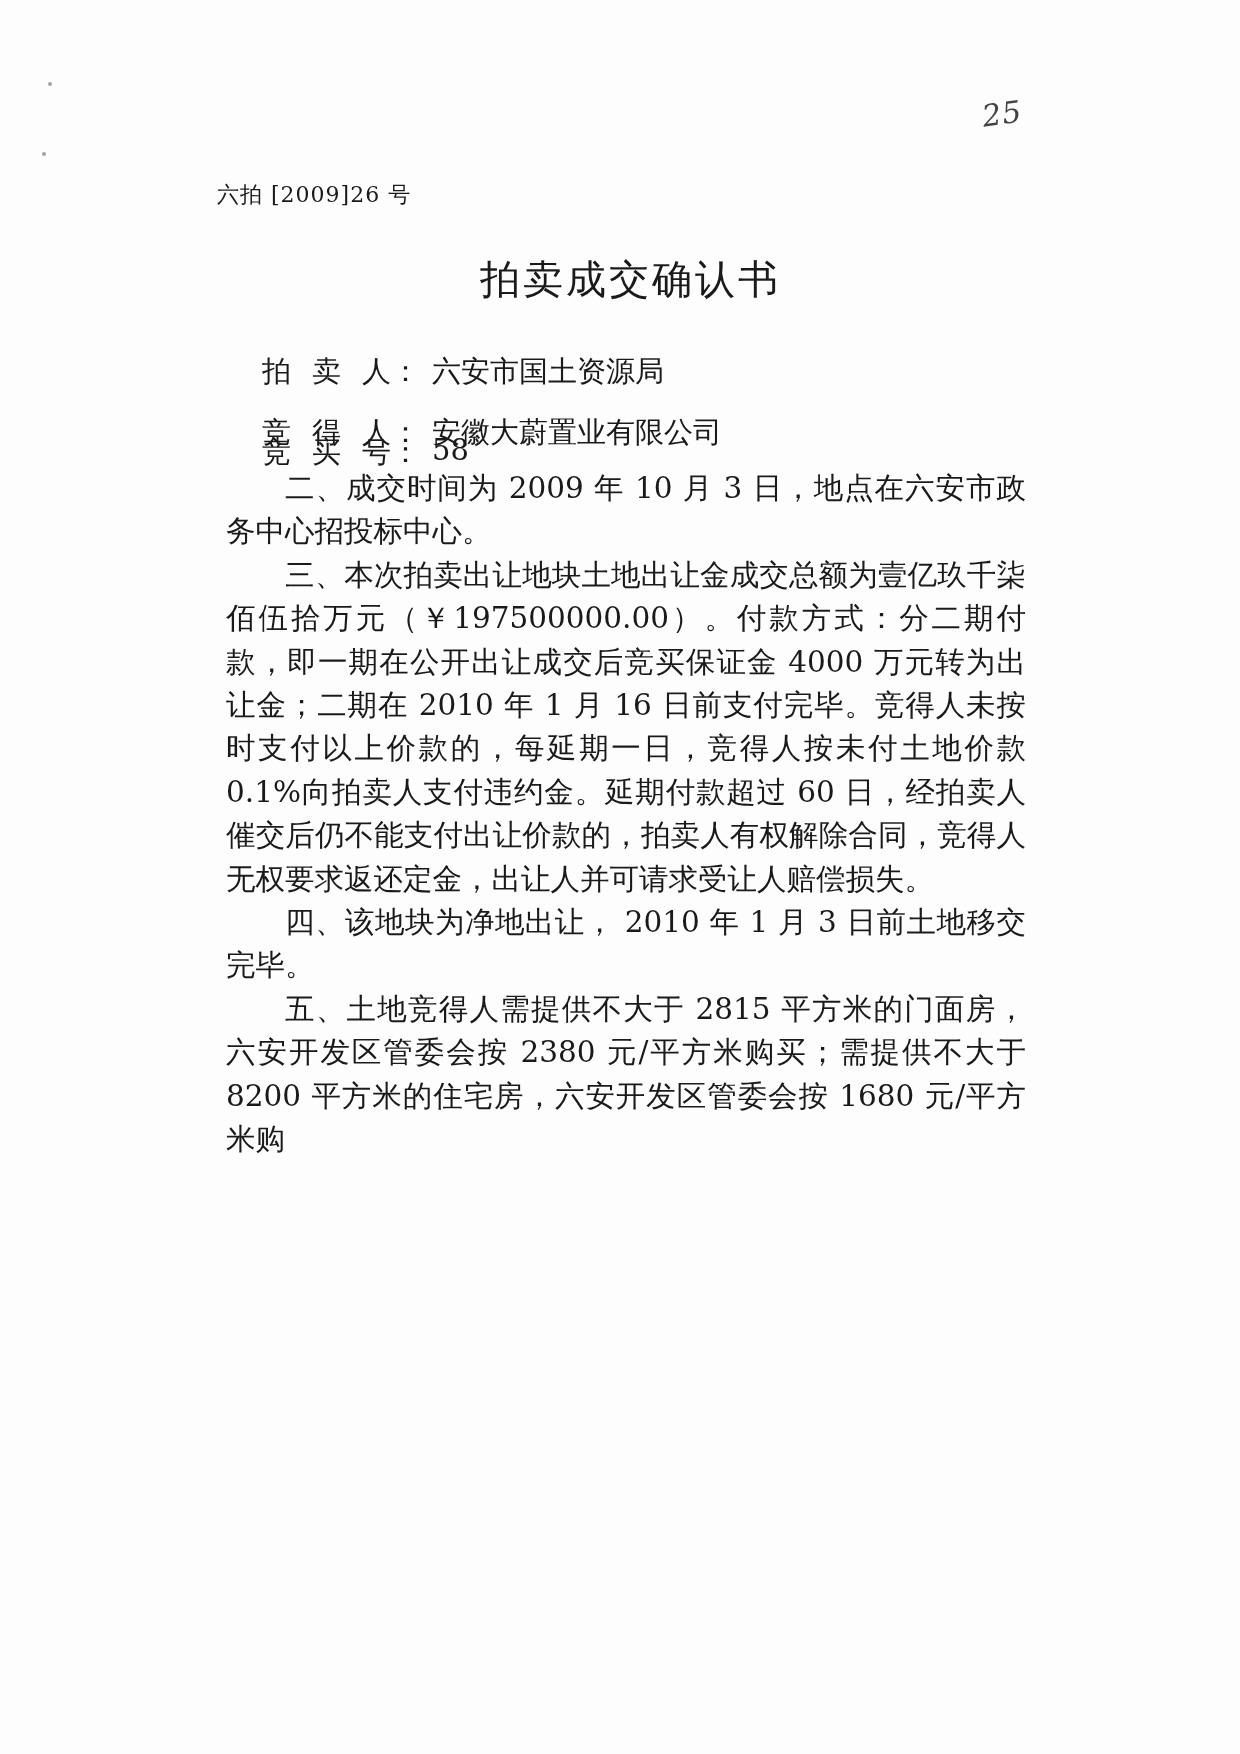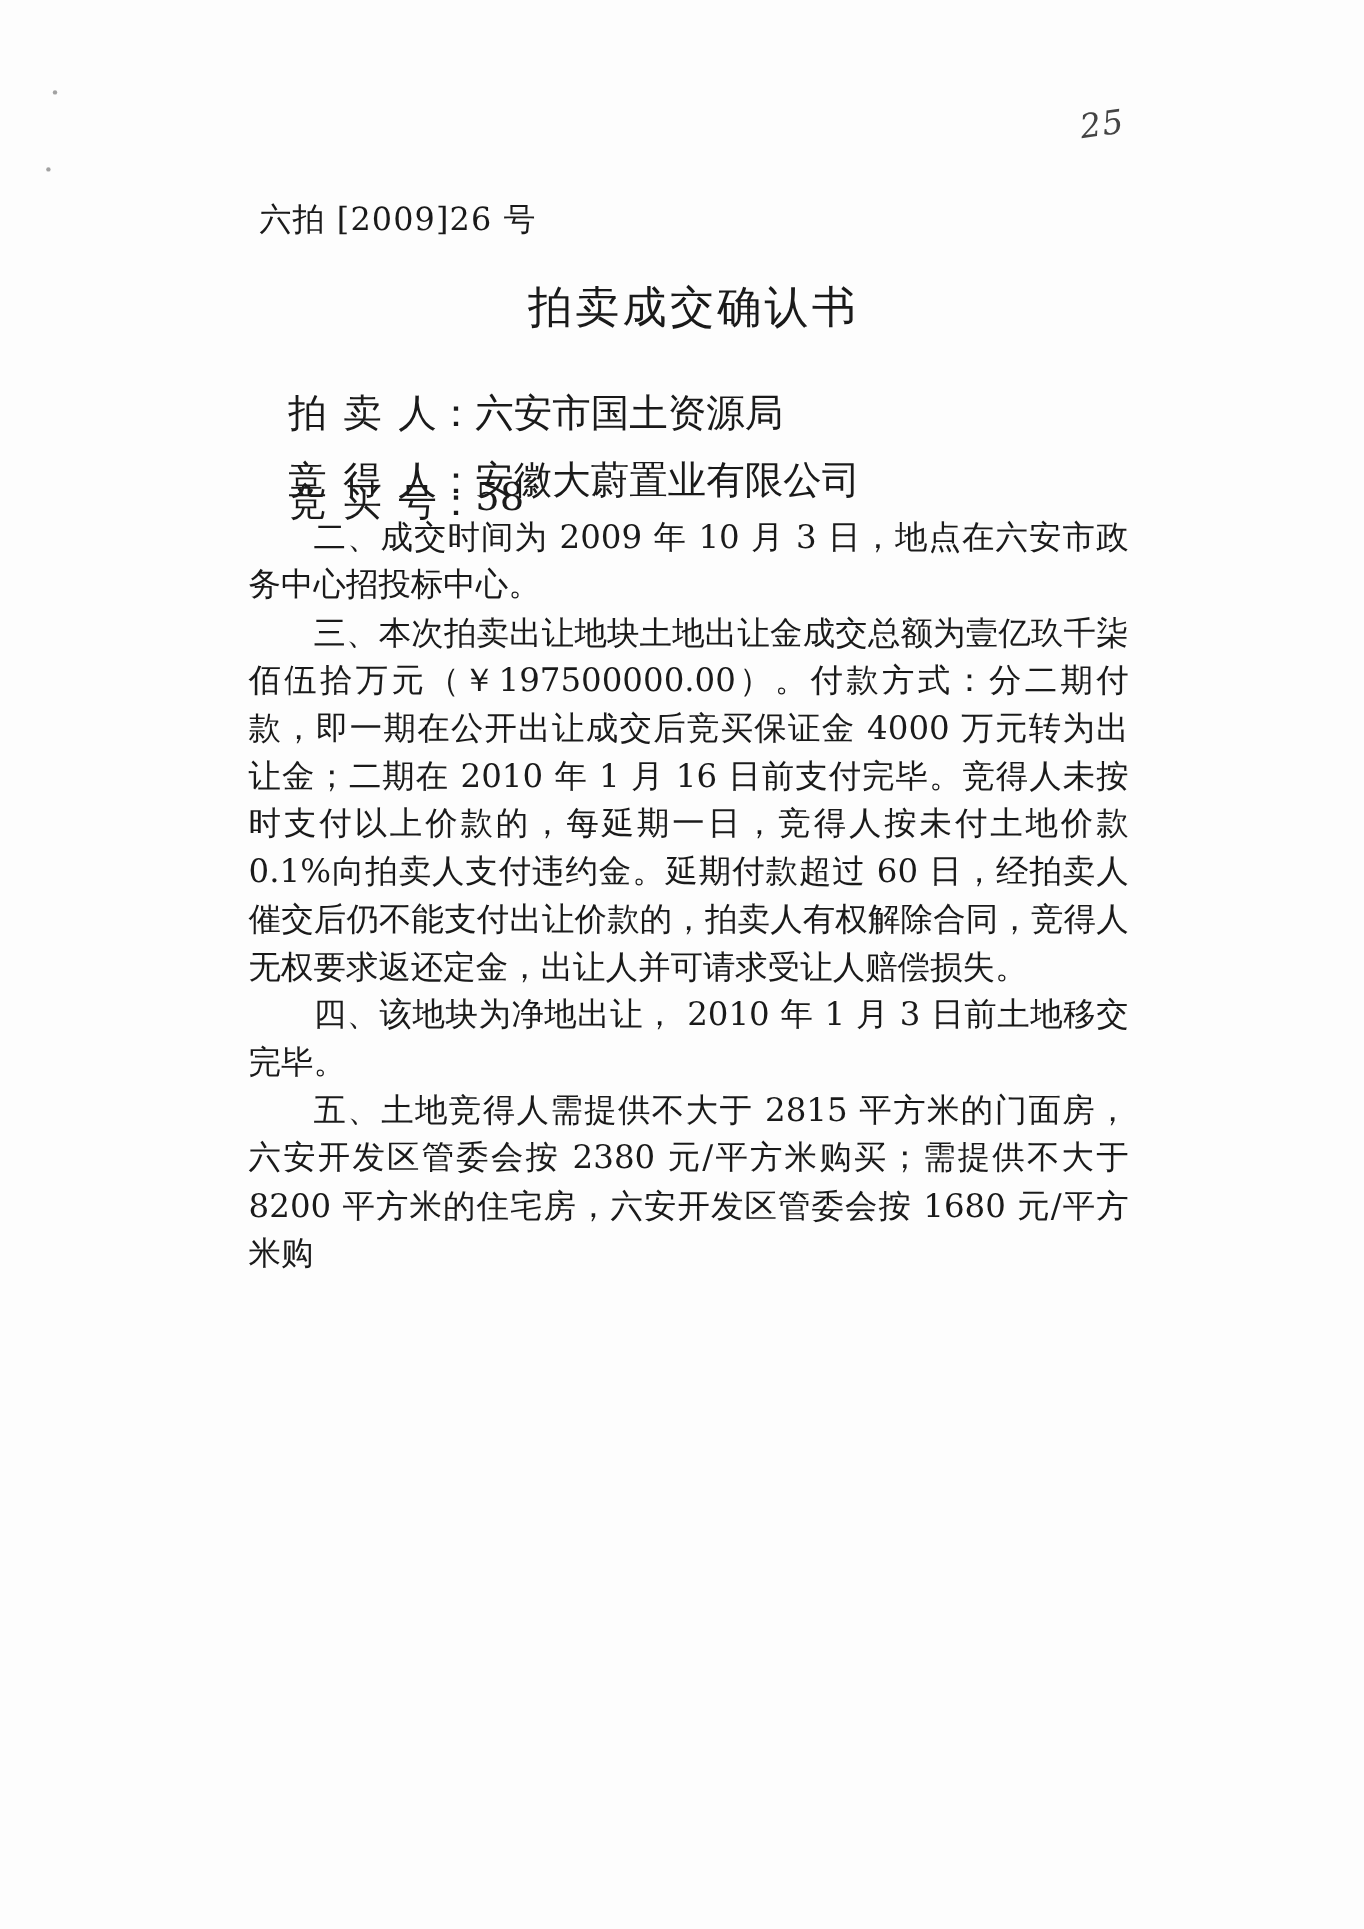--- a/index.html
+++ b/index.html
@@ -35,41 +35,41 @@
     top: 96px;
     font-family: "DejaVu Serif", serif;
     font-style: italic;
     font-size: 30px;
     color: #444;
     transform: rotate(-8deg);
     letter-spacing: 1px;
   }
   .ref-number {
     position: absolute;
-    left: 236px;
+    left: 217px;
     top: 180px;
-    font-size: 29px;
+    font-size: 22px;
     letter-spacing: 1px;
     white-space: nowrap;
   }
   .doc-title {
     position: absolute;
     left: 0;
     width: 1240px;
     top: 252px;
     text-align: center;
     font-size: 40px;
     letter-spacing: 3px;
     padding-left: 21px;
     box-sizing: border-box;
   }
   .party {
     position: absolute;
     left: 262px;
-    font-size: 35px;
+    font-size: 29px;
     white-space: nowrap;
     display: flex;
     justify-content: space-between;
   }
   .party .label {
     display: inline-block;
     width: 170px;
     letter-spacing: 0;
   }
   .party .label span {

